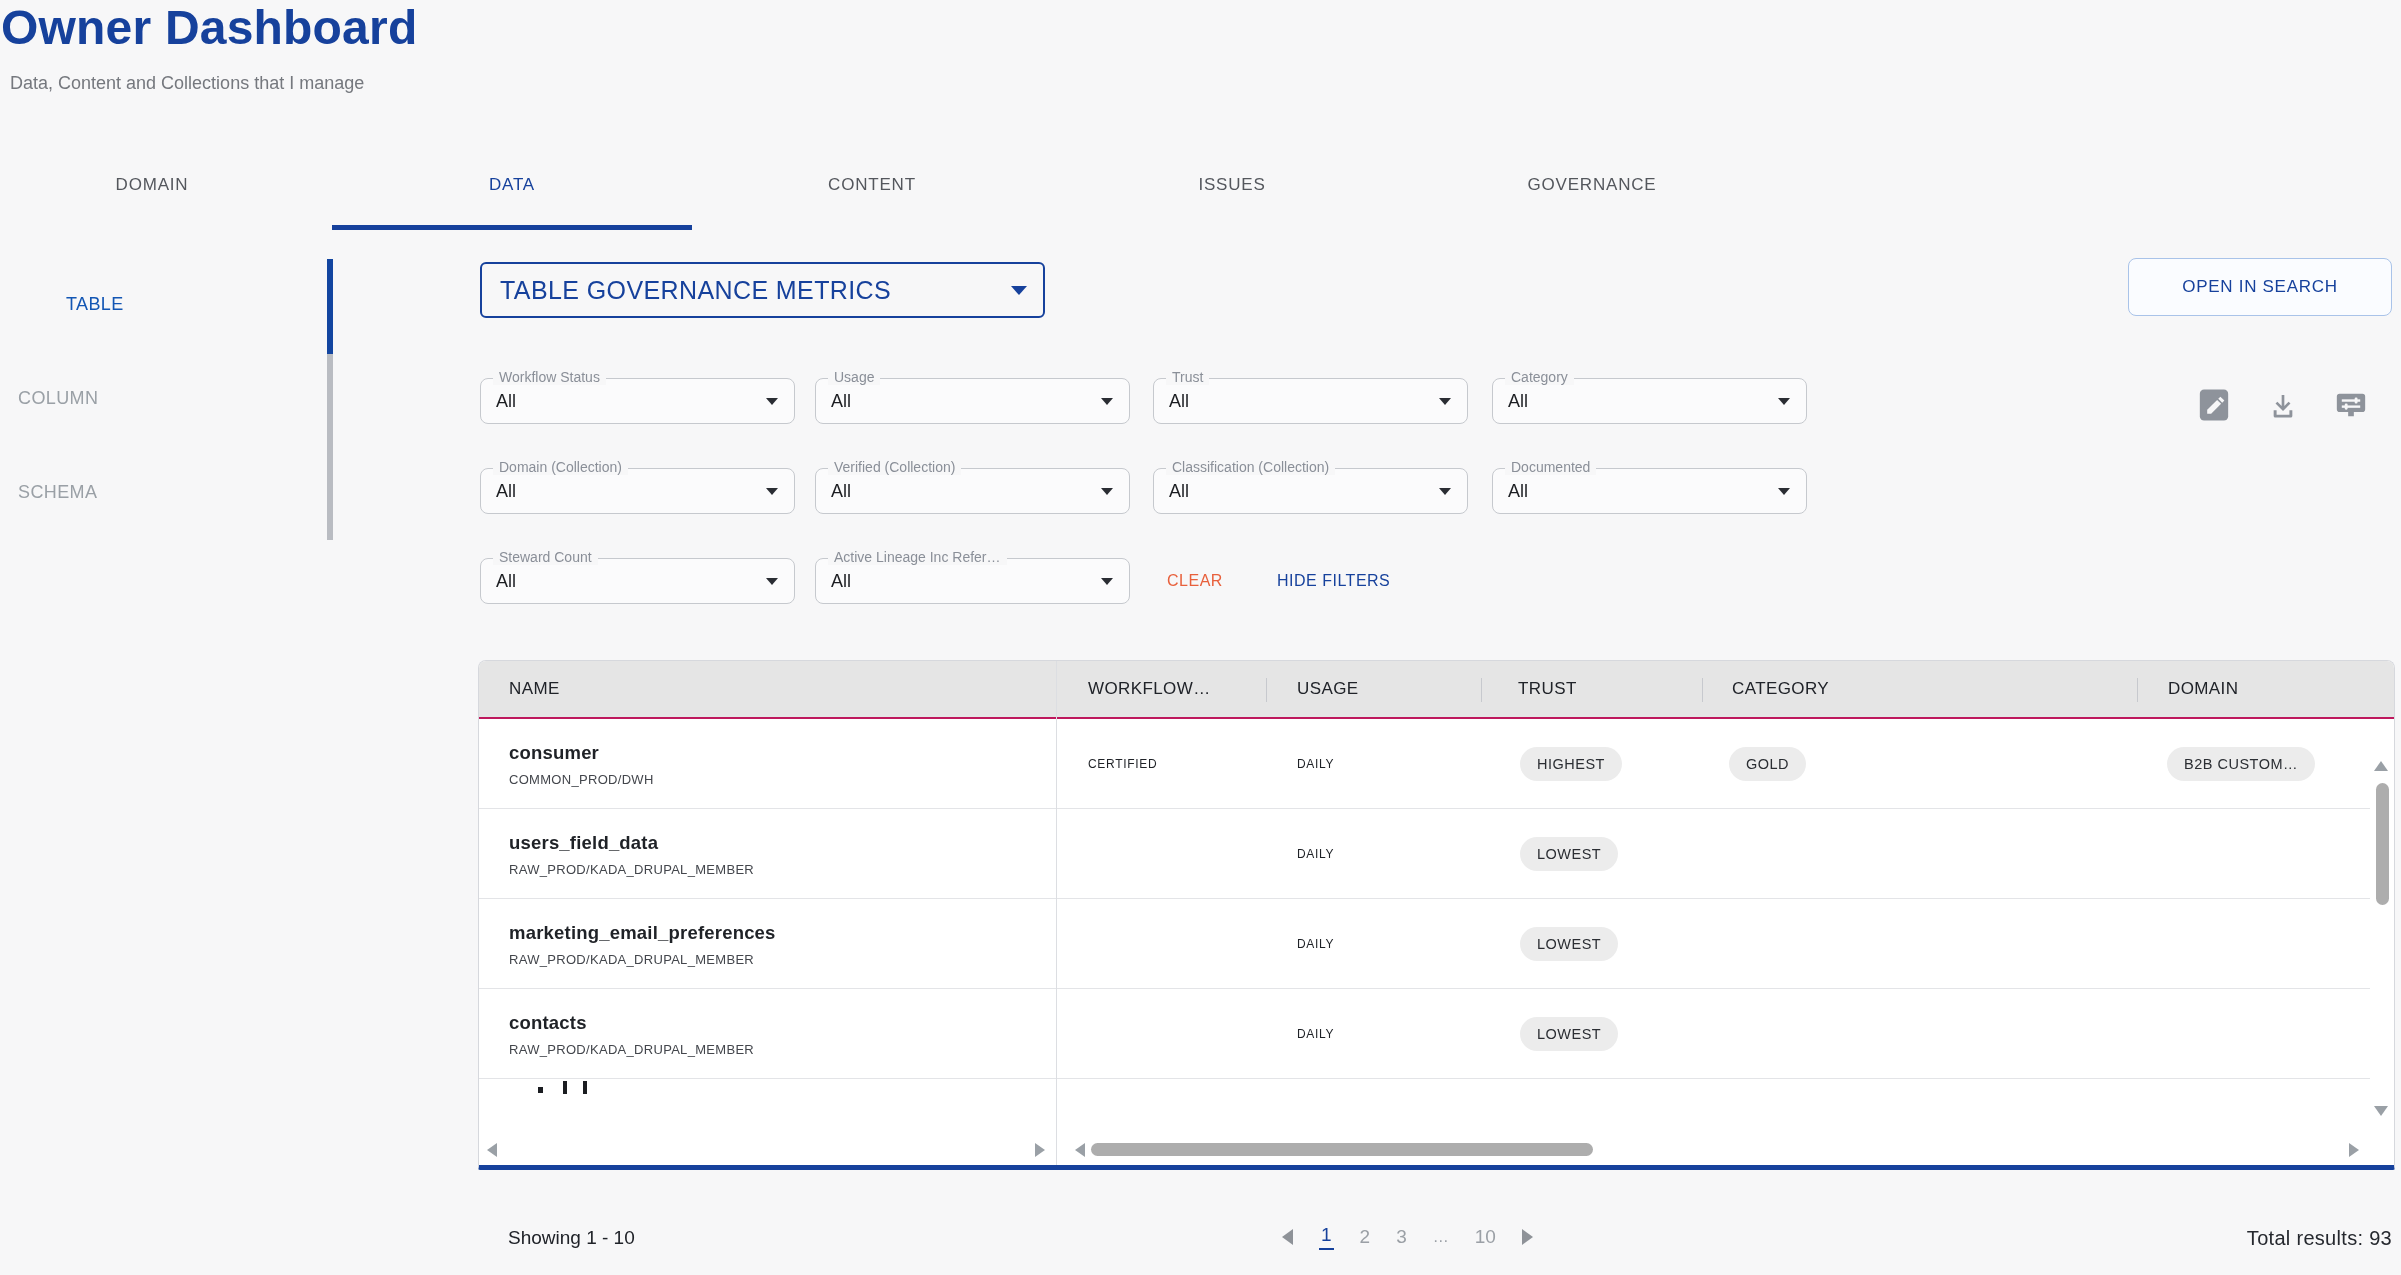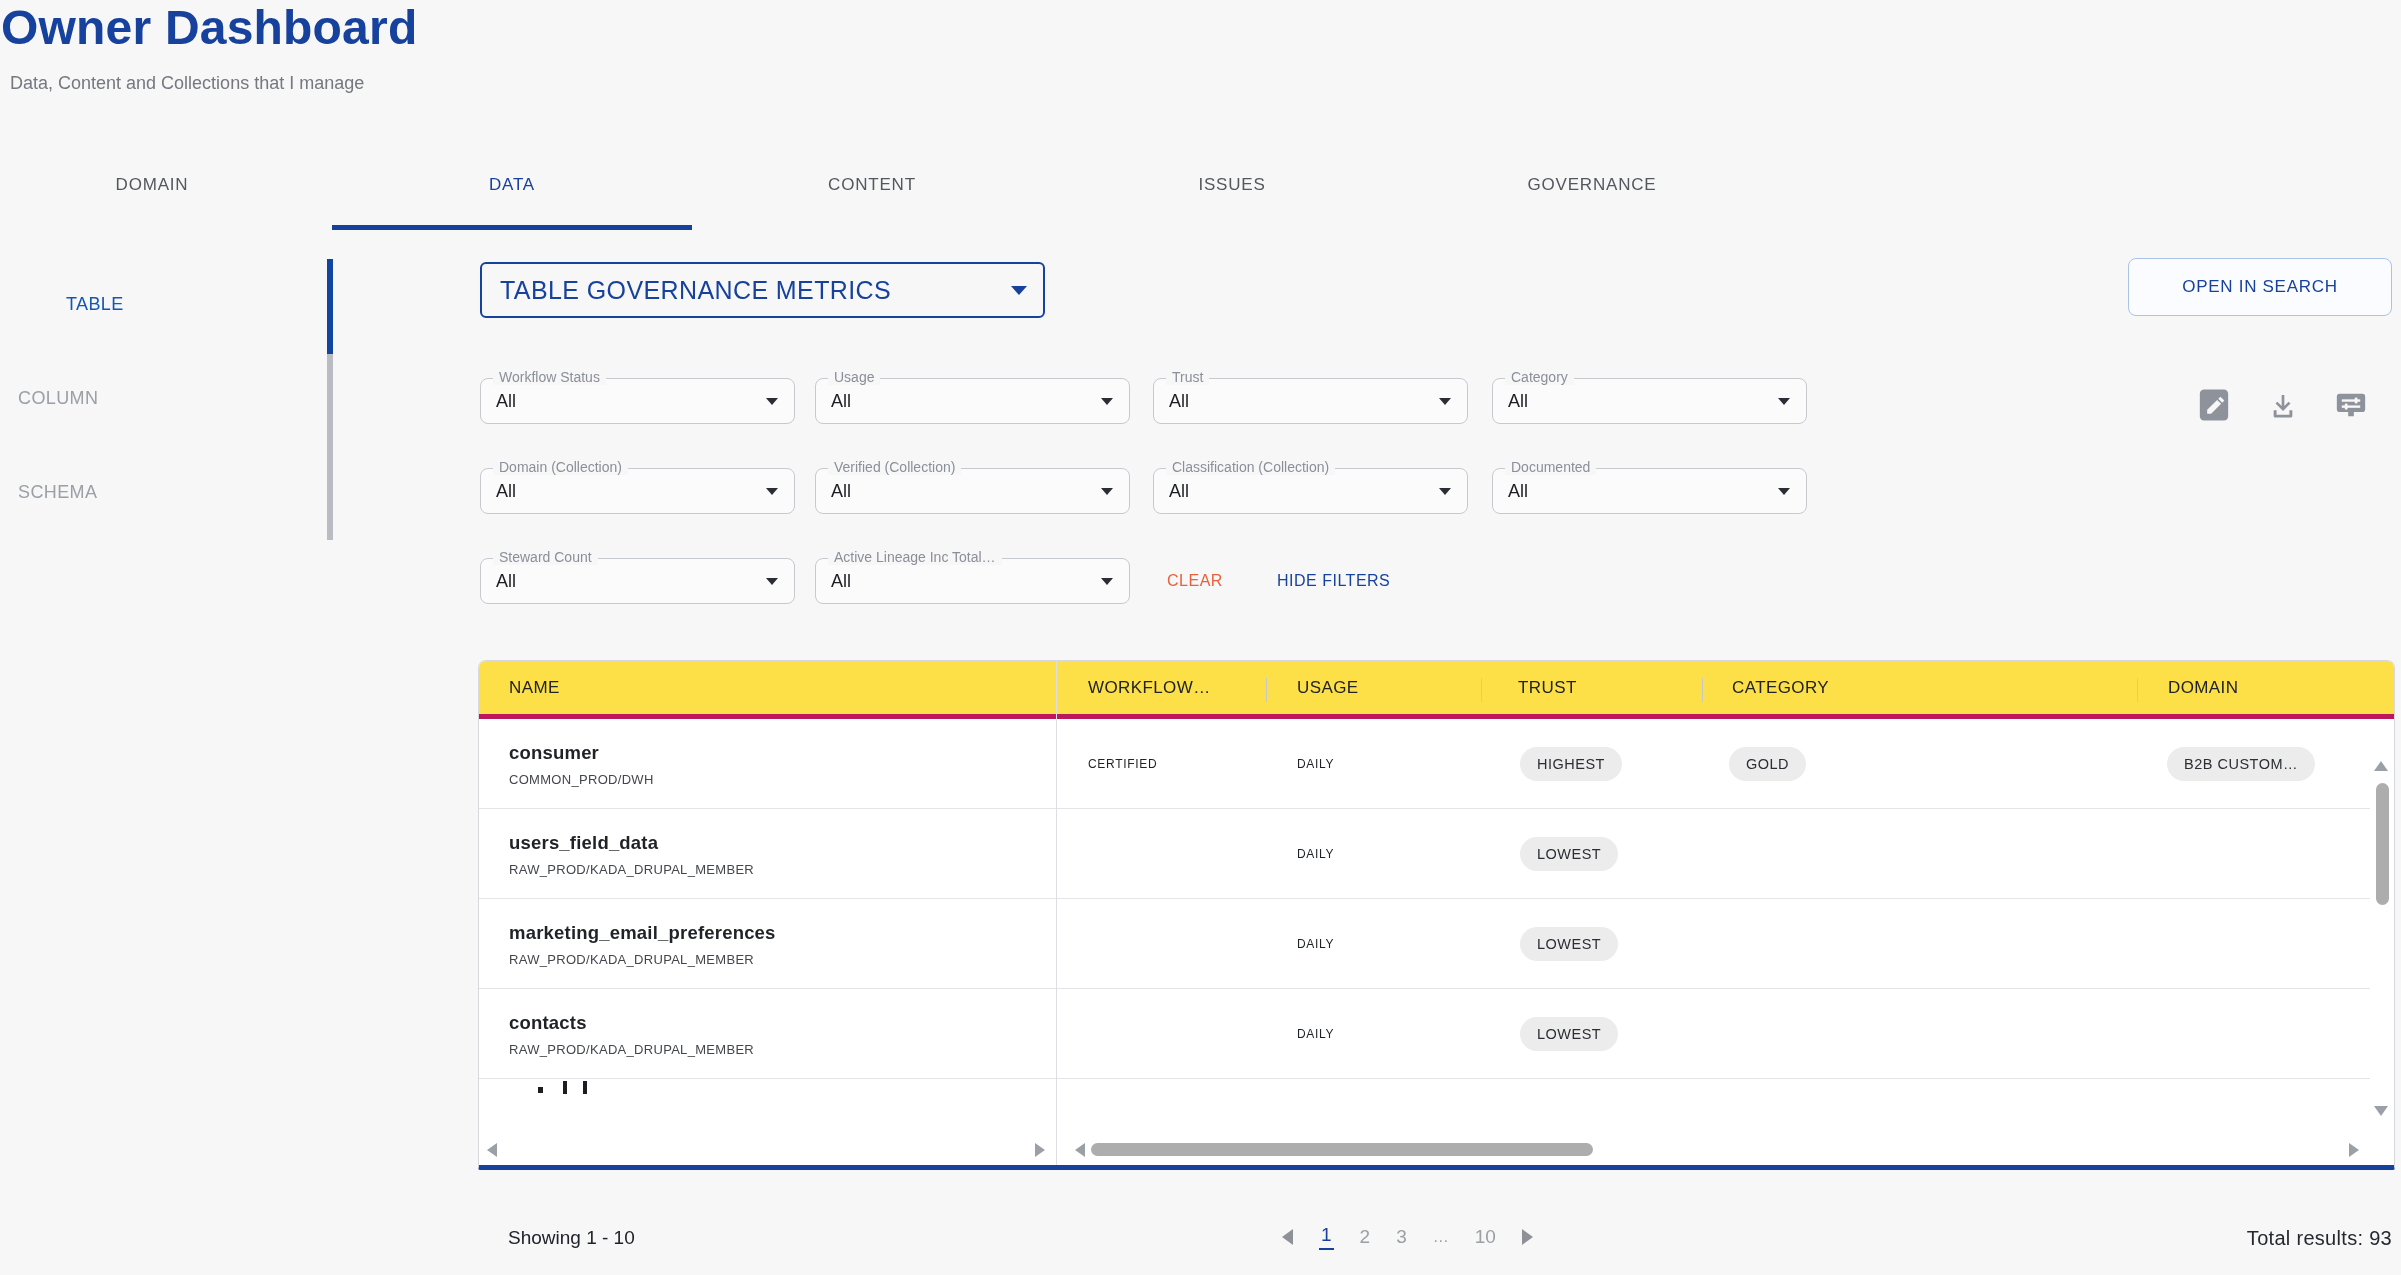--- a/index.html
+++ b/index.html
@@ -54,21 +54,21 @@
   .f8{left:480px;top:558px;} .f9{left:815px;top:558px;}
   .clear-link{position:absolute;left:1167px;top:572px;font-size:16px;letter-spacing:0.5px;color:var(--orange);cursor:pointer;}
   .hide-link{position:absolute;left:1277px;top:572px;font-size:16px;letter-spacing:0.5px;color:var(--blue);cursor:pointer;}
 
   
   .act-icon{position:absolute;color:var(--icon-gray);cursor:pointer;}
   .ai1{left:2197px;top:386px;} .ai2{left:2267px;top:390px;} .ai3{left:2334px;top:388px;}
 
   
   .table-card{position:absolute;left:478px;top:660px;width:1917px;height:510px;background:#fff;border:1px solid var(--card-border);border-bottom:5px solid var(--blue);border-radius:8px 8px 2px 2px;overflow:hidden;}
-  .thead{position:relative;height:58px;background:#fde047;border-bottom:5px solid #be185d;}
+  .thead{position:relative;height:58px;background:#e5e5e5;border-bottom:2px solid #be185d;}
   .th{position:absolute;top:50%;transform:translateY(-50%);font-size:17px;color:#202329;letter-spacing:0.4px;cursor:pointer;}
   .th-name{left:30px;} .th-wf{left:609px;} .th-usage{left:818px;} .th-trust{left:1039px;} .th-cat{left:1253px;} .th-dom{left:1689px;}
   .th-sep{position:absolute;top:17px;height:24px;width:1px;background:#c7c9ce;}
   .s1{left:787px;} .s2{left:1002px;} .s3{left:1223px;} .s4{left:1658px;}
   .col-divider{position:absolute;left:577px;top:0;bottom:0;width:1px;background:#dcdee2;z-index:3;}
   .trow{position:relative;height:90px;border-bottom:1px solid #e3e4e7;cursor:pointer;background:#fff;}
   .cell-name{position:absolute;left:30px;top:50%;transform:translateY(-50%);}
   .row-name{font-size:18.5px;font-weight:700;color:#1f2227;letter-spacing:0.2px;margin-bottom:8px;}
   .row-path{font-size:13px;color:#43464c;letter-spacing:0.3px;}
   .cell-val{position:absolute;top:50%;transform:translateY(-50%);font-size:12px;color:#1f2227;letter-spacing:0.7px;}
@@ -183,21 +183,21 @@
   <span class="flabel">Documented</span>
   <span class="fvalue">All</span>
   <span class="fcaret"></span>
 </div>
 <div class="fbox f8">
   <span class="flabel">Steward Count</span>
   <span class="fvalue">All</span>
   <span class="fcaret"></span>
 </div>
 <div class="fbox f9">
-  <span class="flabel">Active Lineage Inc Total…</span>
+  <span class="flabel">Active Lineage Inc Refer…</span>
   <span class="fvalue">All</span>
   <span class="fcaret"></span>
 </div>
 <div class="clear-link">CLEAR</div>
 <div class="hide-link">HIDE FILTERS</div>
 
 <div class="act-icon ai1">
   <svg width="34" height="38" viewBox="0 0 24 26">
     <rect x="2" y="2" width="20" height="22" rx="3" fill="currentColor"></rect>
     <path d="M7.2 19.2v-2.8l7-7 2.8 2.8-7 7z" fill="#f7f7f8"></path>

